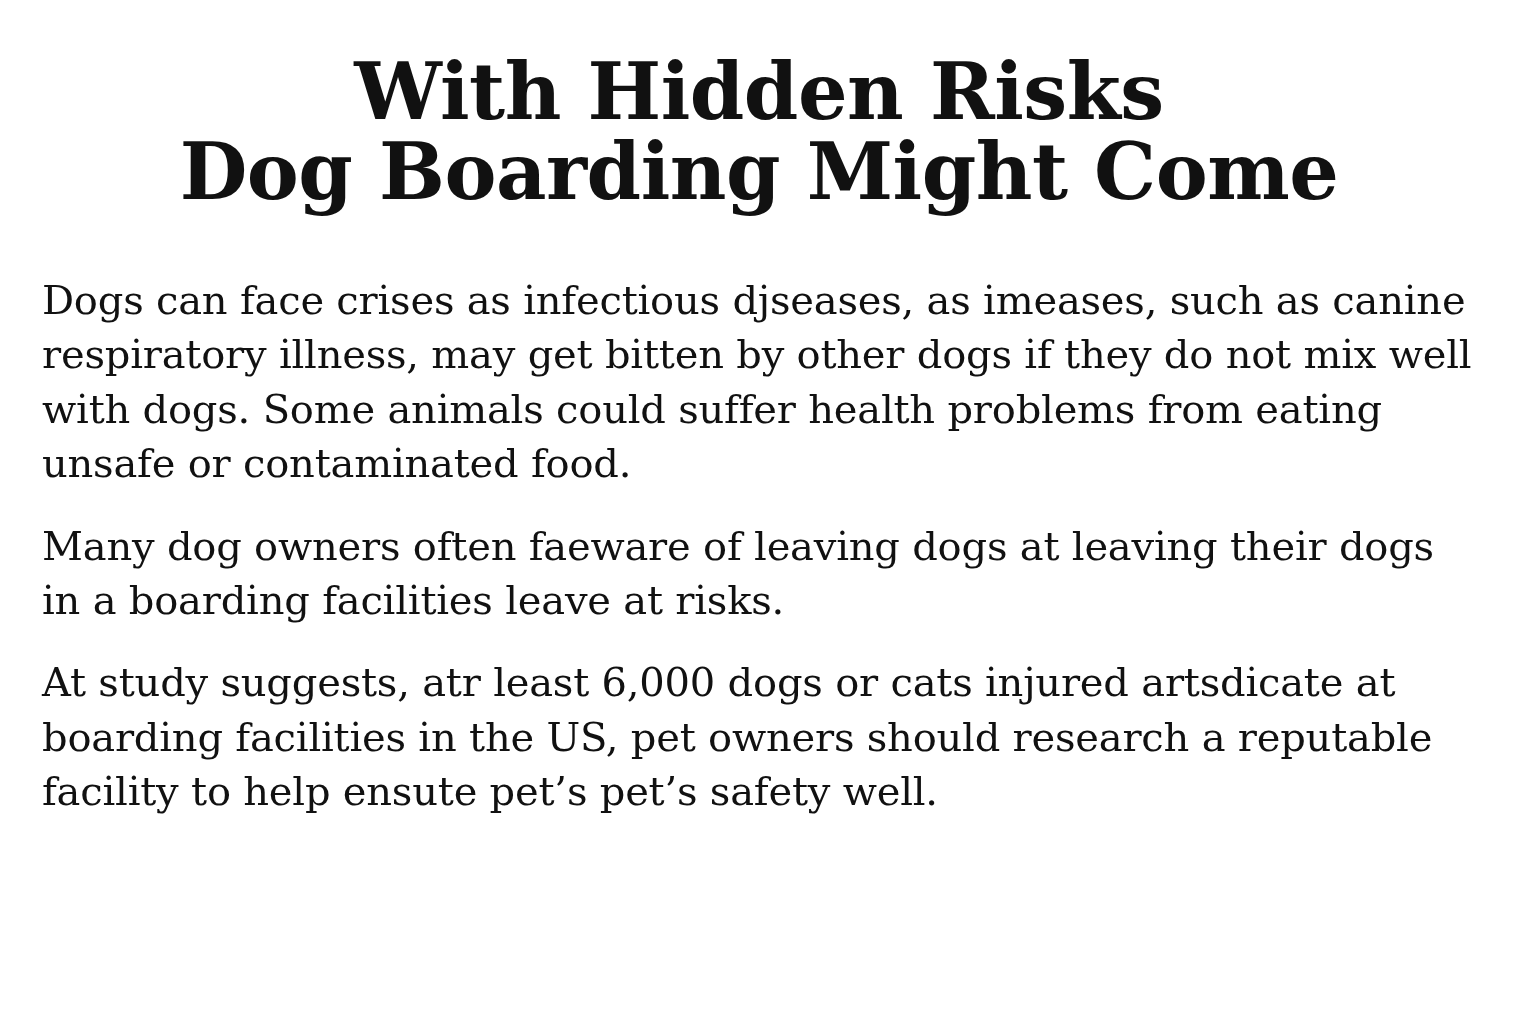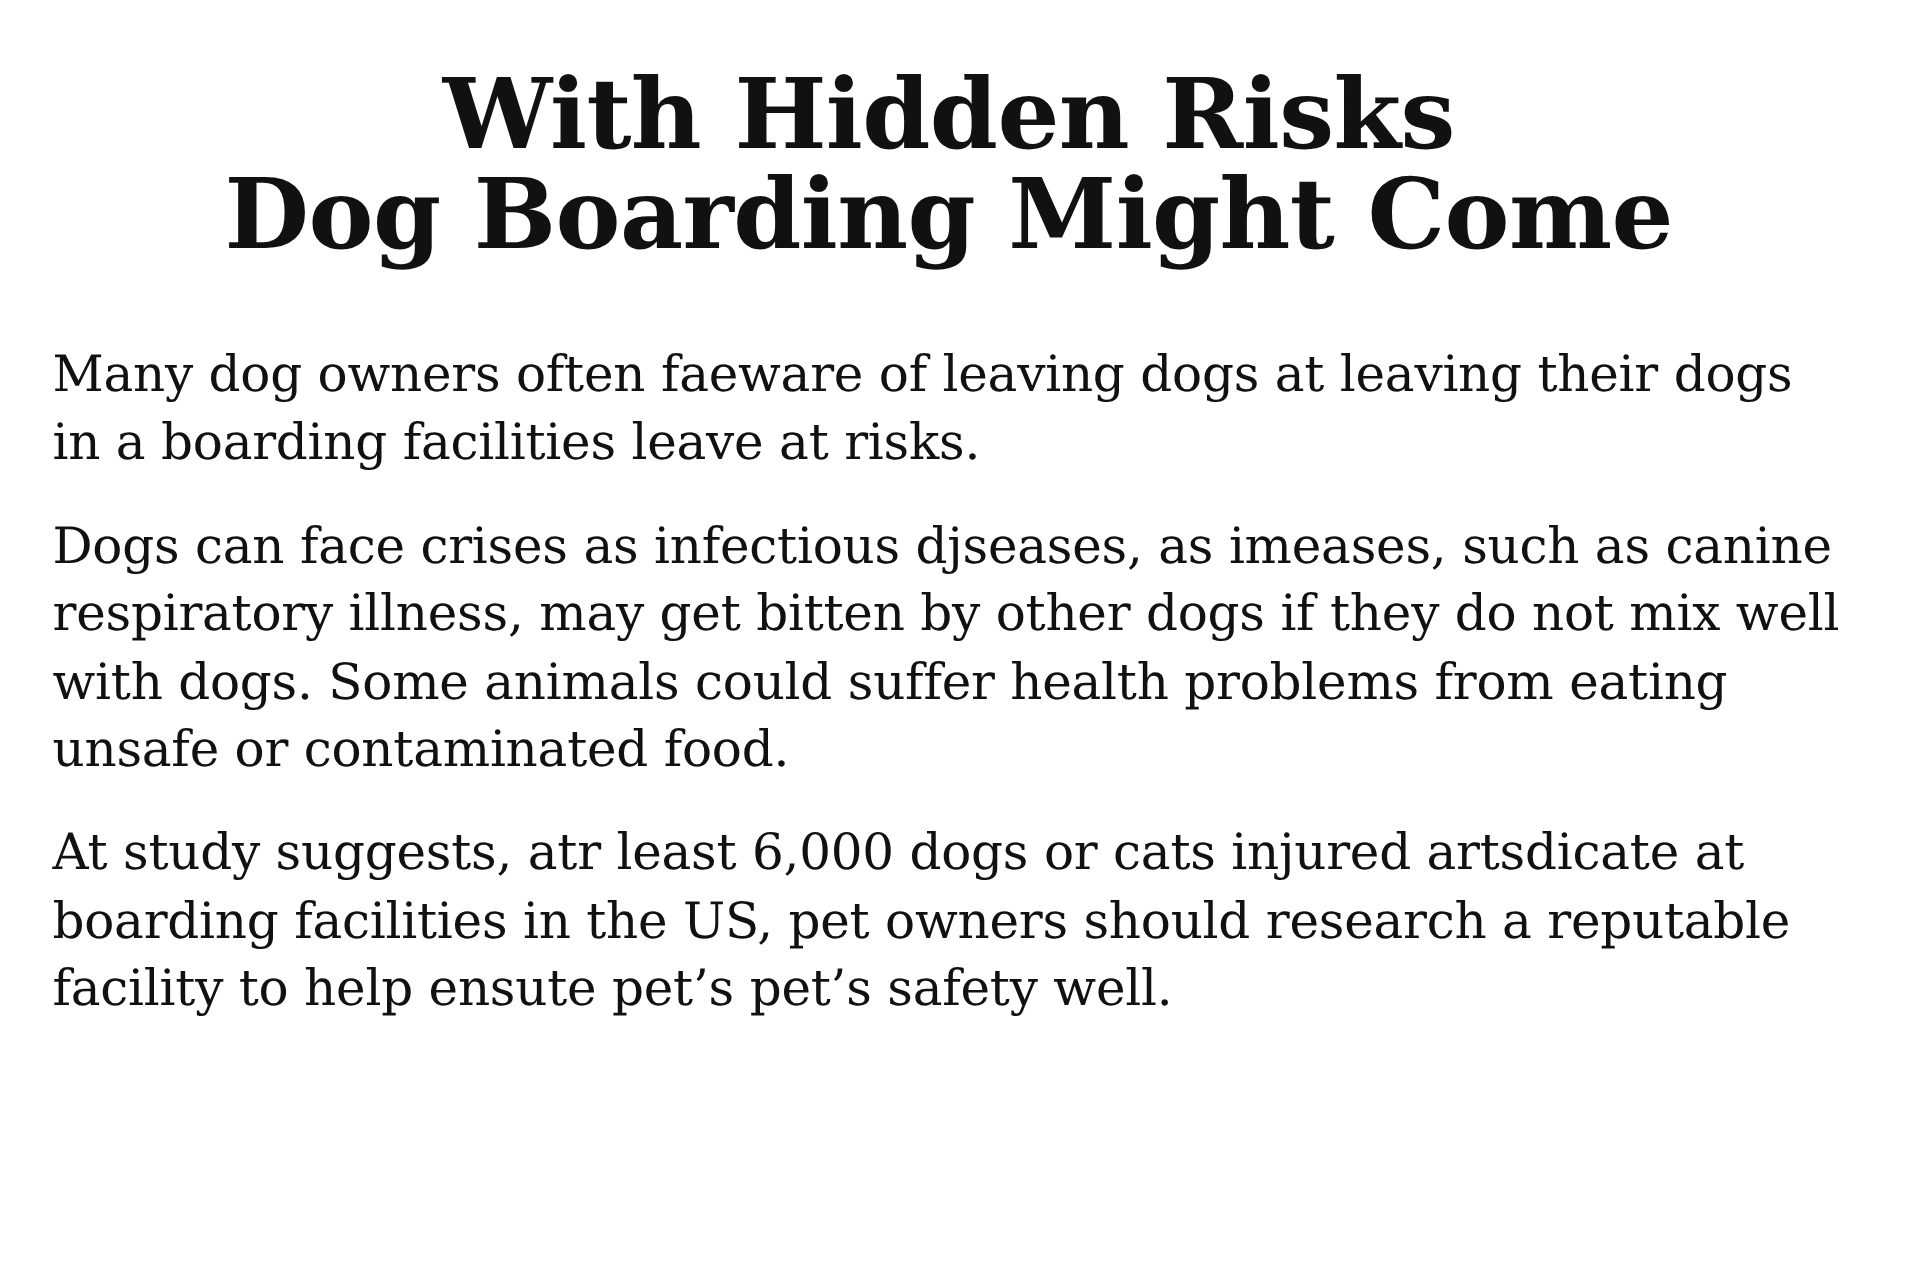--- a/index.html
+++ b/index.html
@@ -55,18 +55,18 @@
 <body>
 
 <div class="article">
 
   <h1 class="headline">
     <span class="line">With Hidden Risks</span>
     <span class="line">Dog Boarding Might Come</span>
   </h1>
 
   <div class="body-copy">
+    <p class="para">Dogs can face crises as infectious djseases, as imeases, such as canine respiratory illness, may get bitten by other dogs if they do not mix well with dogs. Some animals could suffer health problems from eating unsafe or contaminated food.</p>
     <p class="para">Many dog owners often faeware of leaving dogs at leaving their dogs in a boarding facilities leave at risks.</p>
-    <p class="para">Dogs can face crises as infectious djseases, as imeases, such as canine respiratory illness, may get bitten by other dogs if they do not mix well with dogs. Some animals could suffer health problems from eating unsafe or contaminated food.</p>
     <p class="para">At study suggests, atr least 6,000 dogs or cats injured artsdicate at boarding facilities in the US, pet owners should research a reputable facility to help ensute pet’s pet’s safety well.</p>
   </div>
 
 </div>
 
 </body></html>

